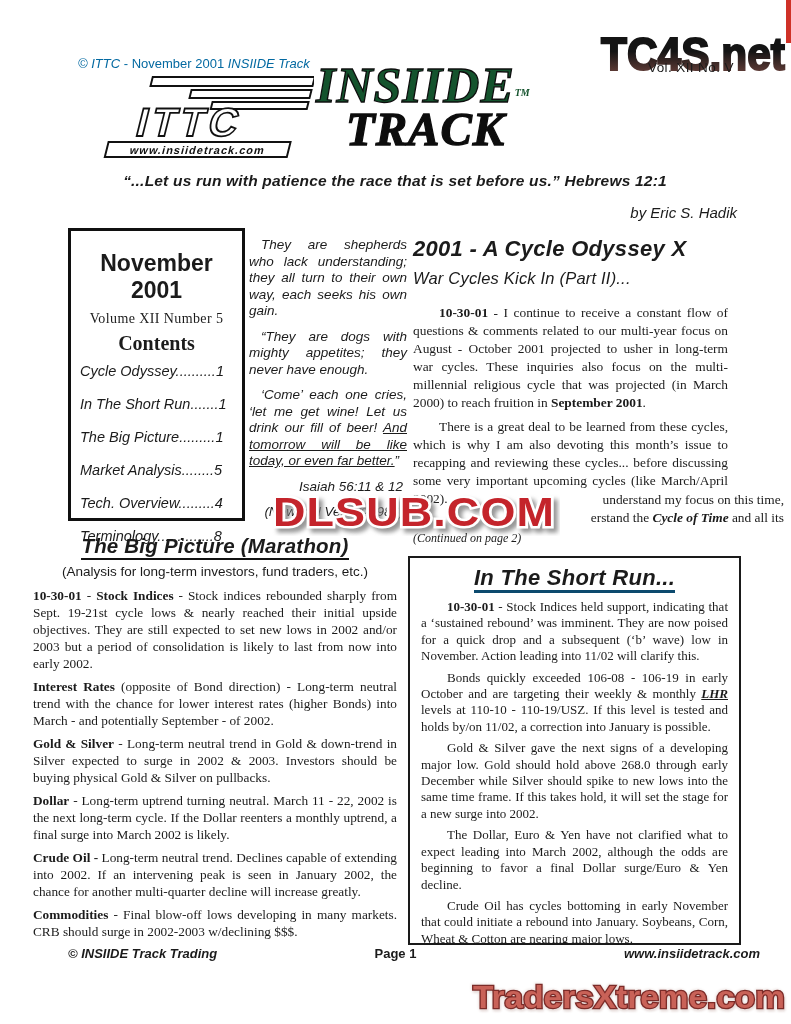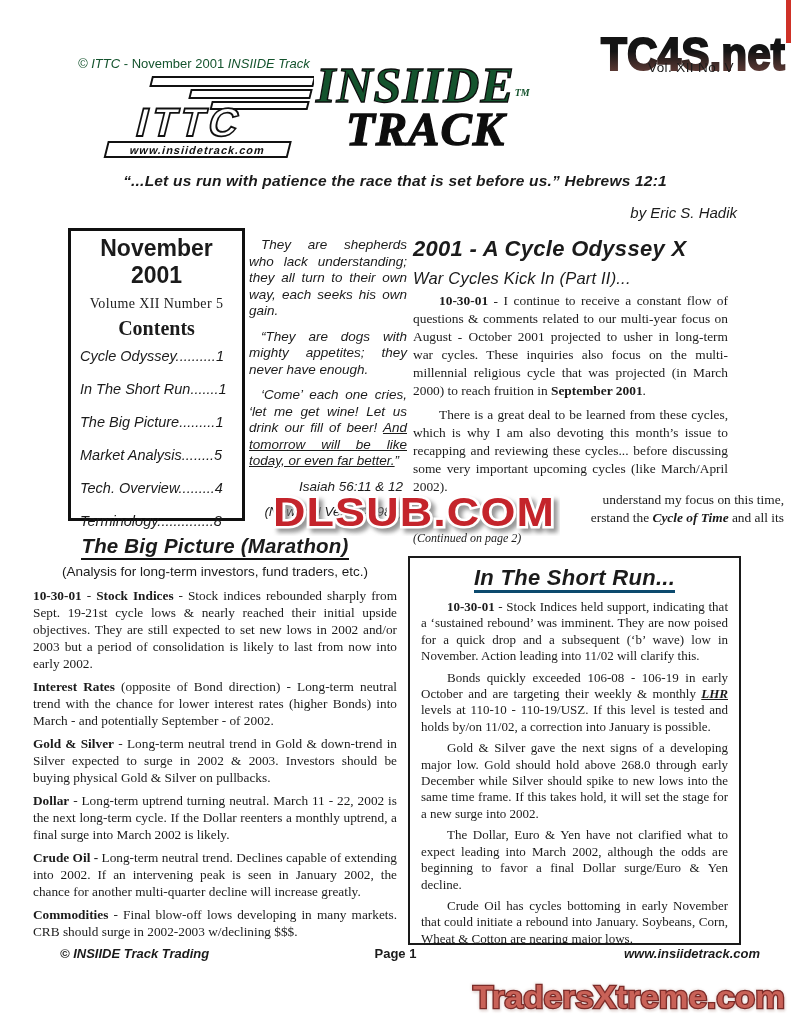--- a/index.html
+++ b/index.html
@@ -14,21 +14,21 @@
   .i { font-style:italic; }
   .bi { font-weight:bold; font-style:italic; }
 
   
   #corner-bar { left:786px; top:0; width:5px; height:43px; background:#cf3127; }
 
   
   #tc4s-wm { left:599px; top:25px; width:188px; height:56px; }
 
   
-  #copyright-line { left:78px; top:56px; font-size:13px; color:#14532d; }
+  #copyright-line { left:78px; top:56px; font-size:13px; color:#0369a1; }
   #vol-line { left:648px; top:60px; font-size:13.5px; letter-spacing:.4px; }
 
   
   #logo { left:100px; top:64px; width:490px; height:104px; }
   #ittc-mark { position:absolute; left:0; top:8px; width:214px; height:94px; }
   #brand-top {
     position:absolute; left:216px; top:-8px;
     font-family:"Liberation Serif",serif; font-weight:bold; font-style:italic;
     font-size:50px; color:#14532d; -webkit-text-stroke:1.3px #0d0d0d;
     letter-spacing:1px; white-space:nowrap;
@@ -41,40 +41,40 @@
     letter-spacing:1px; white-space:nowrap;
   }
 
   
   #verse-line { left:54px; top:172px; width:682px; text-align:center;
     font-size:15.5px; font-weight:bold; font-style:italic; letter-spacing:.2px; }
   #byline { right:54px; top:204px; font-size:15px; font-style:italic; }
 
   
   #contents-box { left:68px; top:228px; width:177px; height:293px;
-    border:3px solid #101010; padding-top:4px; text-align:center; background:#fff; }
+    border:3px solid #101010; padding-top:19px; text-align:center; background:#fff; }
   .cb-month { font-size:23px; font-weight:bold; line-height:27px; }
   .cb-vol { font-size:14px; margin-top:7px; letter-spacing:.4px; font-family:"Liberation Serif",serif; }
   .cb-title { font-size:20px; font-weight:bold; margin-top:5px; font-family:"Liberation Serif",serif; }
   .cb-item { font-size:14.5px; font-style:italic; text-align:left; padding-left:9px;
     line-height:33px; white-space:nowrap; }
 
   
   #scripture { left:249px; top:237px; width:158px; font-size:13.5px; font-style:italic;
     text-align:justify; line-height:16.5px; }
   #scripture p { margin-bottom:9px; text-indent:12px; }
   #scripture .u { text-decoration:underline; }
   .scripture-cite { text-align:right; margin-right:4px; text-indent:0; }
   .scripture-ver { text-align:center; text-indent:0; }
 
   
   #article { left:413px; top:236px; width:372px; }
   .a-title { font-size:22px; font-weight:bold; font-style:italic; letter-spacing:.3px; }
   .a-sub { font-size:16.5px; font-style:italic; margin-top:7px; letter-spacing:.2px; }
-  .a-body { width:315px; margin-top:4px; font-size:13.4px; line-height:18px; text-align:justify; }
+  .a-body { width:315px; margin-top:16px; font-size:13.4px; line-height:18px; text-align:justify; }
   .a-body p { text-indent:26px; margin-bottom:6px; }
   #frag-line1 { left:413px; top:492px; width:371px; text-align:right; font-size:13.4px; }
   #frag-line2 { left:413px; top:510px; width:371px; text-align:right; font-size:13.4px;padding-left:20px; }
   #continued-line { left:413px; top:531px; width:371px; text-align:left;
     font-style:italic; font-size:12px; }
 
   
   #dlsub-wm { left:268px; top:487px; width:292px; height:49px; }
 
   
@@ -90,21 +90,21 @@
   #short-run-box { left:408px; top:556px; width:333px; height:389px;
     border:2px solid #1a1a1a; padding:5px 11px 0; overflow:hidden; background:#fff; }
   .sr-head { text-align:center; margin-top:2px; }
   .sr-head span { font-size:22px; font-weight:bold; font-style:italic;
     border-bottom:3px solid #0c4a6e; padding-bottom:0; letter-spacing:.3px; }
   .sr-body { margin-top:8px; font-size:13px; line-height:16.4px; text-align:justify; }
   .sr-body p { text-indent:26px; margin-bottom:5px; }
   .lhr { font-weight:bold; font-style:italic; text-decoration:underline; }
 
   
-  #footer-left { left:60px; top:946px; font-size:13px; font-weight:bold; font-style:italic;text-align:right; }
+  #footer-left { left:68px; top:946px; font-size:13px; font-weight:bold; font-style:italic;text-align:right; }
   #footer-center { left:0; top:946px; width:791px; text-align:center; font-size:13px; font-weight:bold; }
   #footer-right { right:31px; top:946px; font-size:13px; font-weight:bold; font-style:italic; }
 
   
   #traders-wm { left:468px; top:977px; width:322px; height:42px; }
 </style>
 </head>
 <body>
 
 <div class="abs" id="corner-bar"></div>

